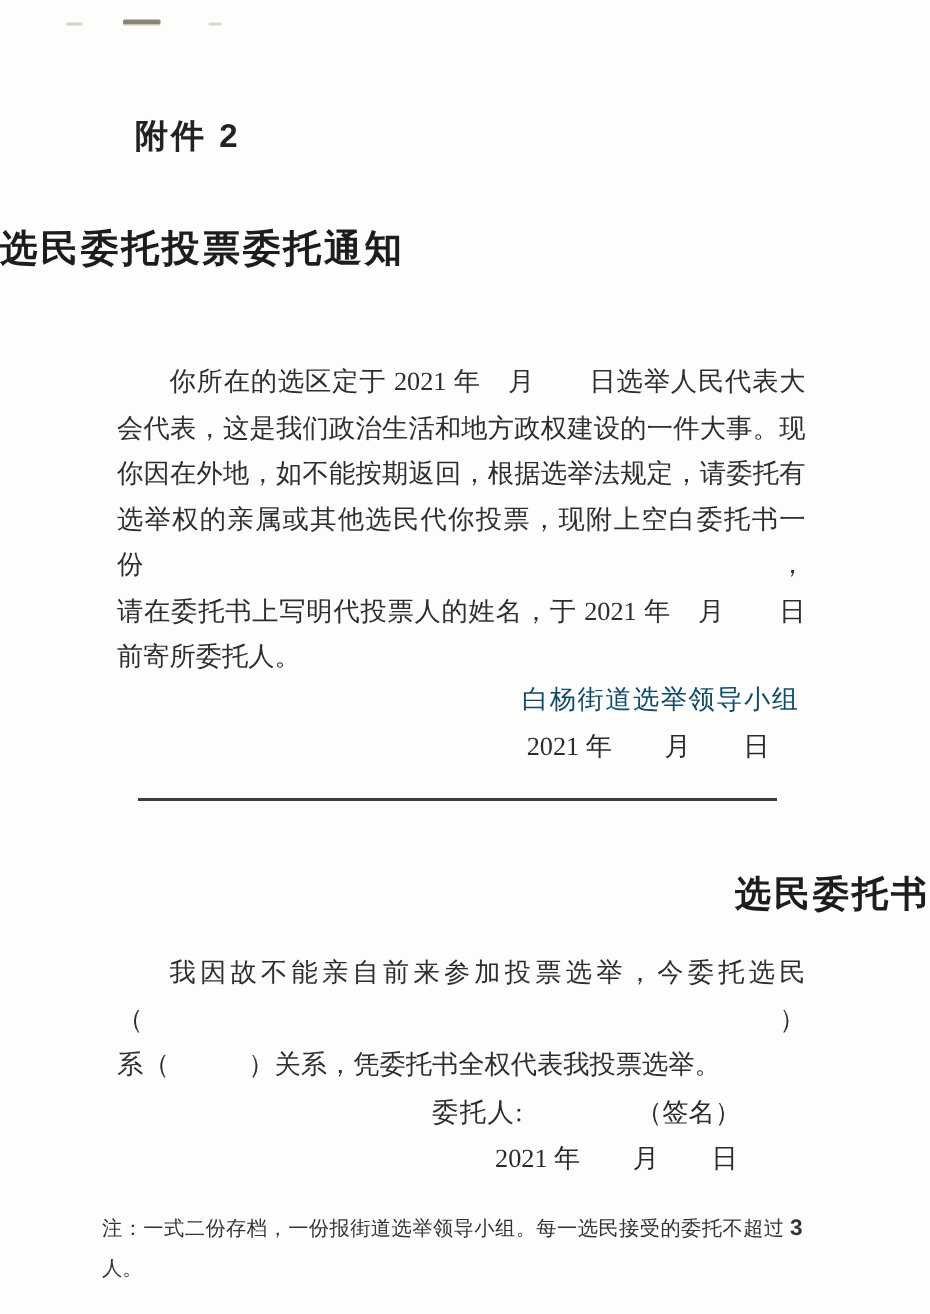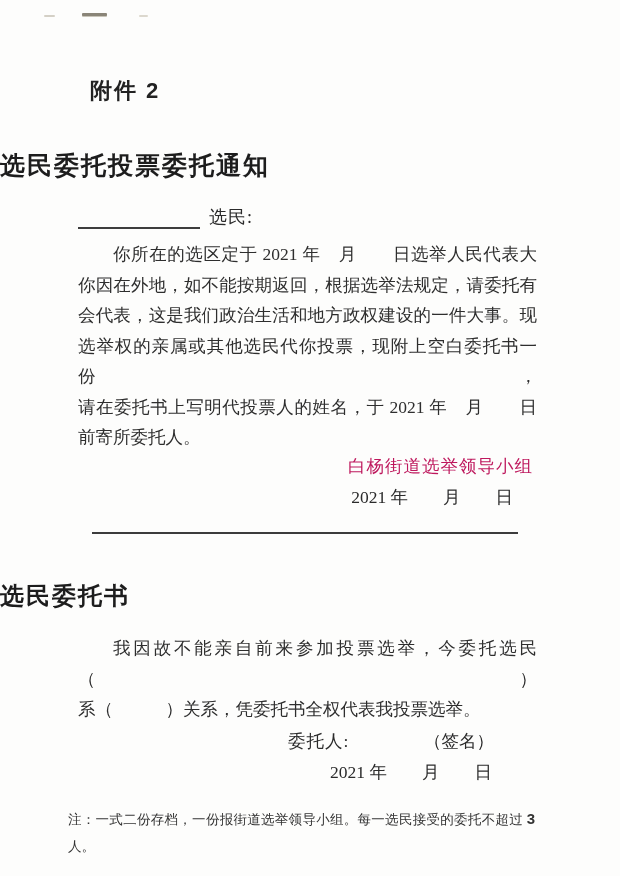--- a/index.html
+++ b/index.html
@@ -50,33 +50,33 @@
   .line{white-space:nowrap;}
   .line-justify{
     white-space:normal;
     text-align:justify;
     text-align-last:justify;
   }
   .indent{text-indent:2em;}
 
   .sign-org{
     position:absolute;right:87px;top:454px;
-    font-size:17.5px;letter-spacing:1px;color:#be185d;
+    font-size:17.5px;letter-spacing:1px;color:#0c4a6e;
   }
   .sign-date{
     position:absolute;right:107px;top:485px;
     font-size:17.5px;color:#2b2b2b;
   }
   .divider{
     position:absolute;left:92px;top:532px;
     width:426px;height:2px;background:#3c3c3c;
   }
   .doc-title-2{
     position:absolute;left:0;top:560px;width:100%;
-    text-align:left;
+    text-align:right;
     font-size:24px;font-weight:700;color:#1d1d1d;
     letter-spacing:2px;
   }
   .consignor-label{
     position:absolute;left:277px;top:729px;
     font-size:17.5px;color:#2b2b2b;letter-spacing:1px;margin-left:11px;
   }
   .signature-hint{
     position:absolute;left:424px;top:729px;
     font-size:17.5px;color:#2b2b2b;
@@ -104,28 +104,25 @@
 <div class="page">
 
   <div class="scan-mark mark-faint-a"></div>
   <div class="scan-mark mark-dash"></div>
   <div class="scan-mark mark-faint-b"></div>
 
   <div class="attachment-label">附件 2</div>
 
   <h1 class="doc-title">选民委托投票委托通知</h1>
 
-  <div class="salutation">
-    <span class="blank-underline"></span><span class="salutation-label">选民:</span>
-  </div>
 
   <div class="body-block para-notice">
     <div class="line line-justify indent">你所在的选区定于 2021 年　月　　日选举人民代表大</div>
+    <div class="line line-justify">会代表，这是我们政治生活和地方政权建设的一件大事。现</div>
     <div class="line line-justify">你因在外地，如不能按期返回，根据选举法规定，请委托有</div>
-    <div class="line line-justify">会代表，这是我们政治生活和地方政权建设的一件大事。现</div>
     <div class="line line-justify">选举权的亲属或其他选民代你投票，现附上空白委托书一份，</div>
     <div class="line line-justify">请在委托书上写明代投票人的姓名，于 2021 年　月　　日</div>
     <div class="line">前寄所委托人。</div>
   </div>
 
   <div class="sign-org">白杨街道选举领导小组</div>
   <div class="sign-date">2021 年　　月　　日</div>
 
   <div class="divider"></div>
 

